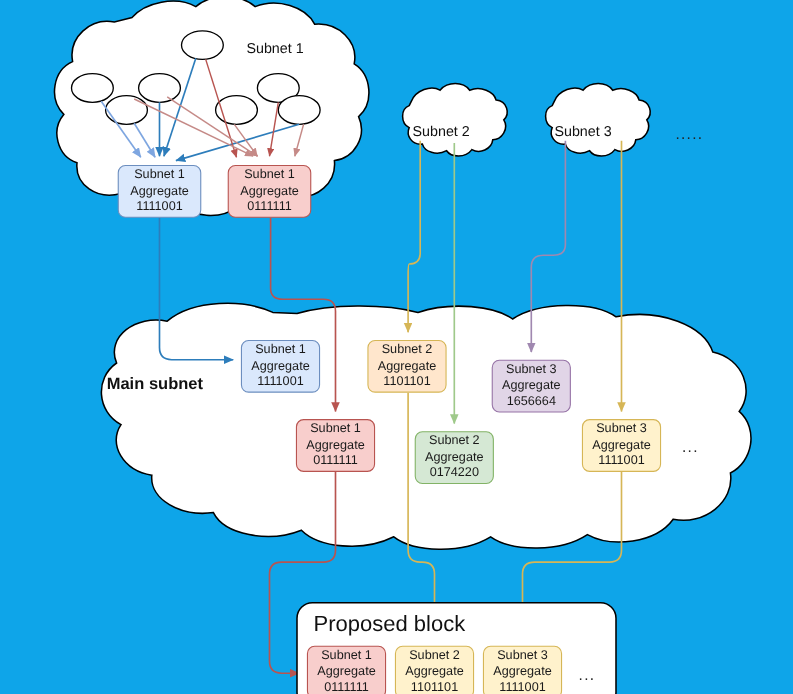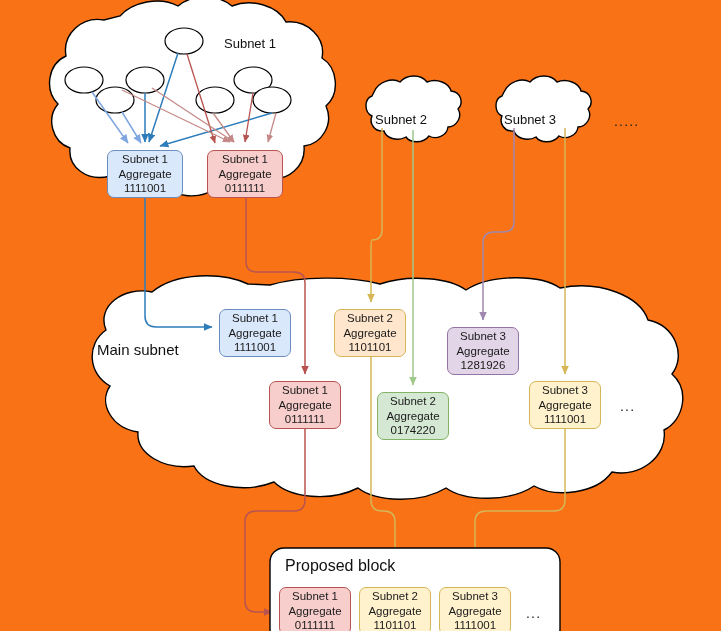--- a/index.html
+++ b/index.html
@@ -4,21 +4,21 @@
 <style>
   html, body {
     margin: 0;
     padding: 0;
     background: #ffffff;
   }
   #canvas {
     position: relative;
     width: 721px;
     height: 631px;
-    background: #f97316;
+    background: #0ea5e9;
     overflow: hidden;
     font-family: "Liberation Sans", sans-serif;
   }
   #svg-layer {
     position: absolute;
     left: 0; top: 0;
     width: 721px;
     height: 631px;
   }
   .node-box {
@@ -42,32 +42,33 @@
     position: absolute;
     font-size: 13px;
     color: #111;
     z-index: 4;
     white-space: nowrap;
   }
   .cloud-label.main {
     font-size: 15px;
     line-height: 21px;
     text-align: right;
+    font-weight: bold;
   }
   .ellipsis-label {
     position: absolute;
     font-size: 14px;
     color: #222;
     letter-spacing: 1.2px;
     z-index: 4;
     white-space: nowrap;
   }
   .block-title {
     position: absolute;
-    font-size: 16px;
+    font-size: 20px;
     color: #111;
     z-index: 6;
     white-space: nowrap;
   }
 </style>
 </head>
 <body>
 
 <div id="canvas">
 
@@ -271,21 +272,21 @@
         <span>1111001</span>
       </div>
       <div class="node-box" style="left: 334px; top: 309px; width: 72px; height: 48px; background: rgb(255, 230, 204); border-color: rgb(214, 182, 86);">
         <span>Subnet 2</span>
         <span>Aggregate</span>
         <span>1101101</span>
       </div>
       <div class="node-box" style="left: 447px; top: 327px; width: 72px; height: 48px; background: rgb(225, 213, 231); border-color: rgb(150, 115, 166);">
         <span>Subnet 3</span>
         <span>Aggregate</span>
-        <span>1281926</span>
+        <span>1656664</span>
       </div>
       <div class="node-box" style="left: 269px; top: 381px; width: 72px; height: 48px; background: rgb(248, 206, 204); border-color: rgb(184, 84, 80);">
         <span>Subnet 1</span>
         <span>Aggregate</span>
         <span>0111111</span>
       </div>
       <div class="node-box" style="left: 377px; top: 392px; width: 72px; height: 48px; background: rgb(213, 232, 212); border-color: rgb(130, 179, 102);">
         <span>Subnet 2</span>
         <span>Aggregate</span>
         <span>0174220</span>

